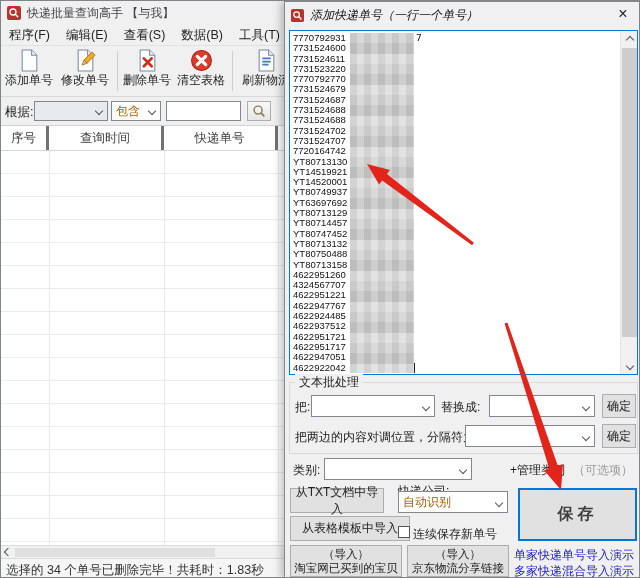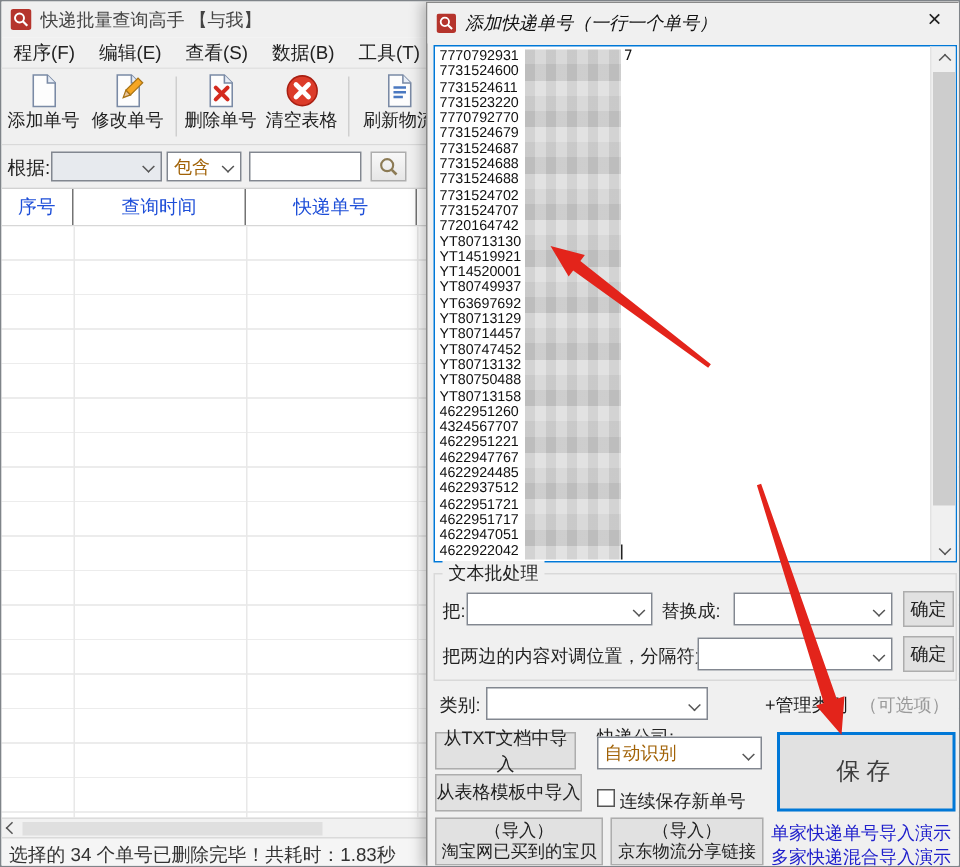--- a/index.html
+++ b/index.html
@@ -17,21 +17,21 @@
   .tlabel{font-size:12px;color:#222;display:block;margin-top:0px;white-space:nowrap;}
   .tsep{position:absolute;top:5px;width:1px;height:40px;background:#cfcfcf;}
   .filterbar{position:absolute;left:0;top:96px;width:100%;height:28px;background:#f0f0f0;}
   .flabel{position:absolute;left:4px;top:7px;font-size:12.5px;color:#222;}
   .combo{position:absolute;height:20px;background:#fff;border:1px solid #828790;font-size:12px;color:#a16207;line-height:18px;padding-left:4px;cursor:default;}
   .combo.disabled{background:#e7eaee;}
   .chev{position:absolute;right:5px;top:6px;width:6px;height:6px;border-left:1px solid #555;border-bottom:1px solid #555;transform:rotate(-45deg);}
   .txt{position:absolute;height:20px;border:1px solid #828790;background:#fff;font-size:12px;padding:0 3px;}
   .sbtn{position:absolute;top:4px;width:24px;height:20px;background:linear-gradient(#f8f8f8,#e6e6e6);border:1px solid #aeaeae;display:flex;align-items:center;justify-content:center;cursor:default;}
   .thead{position:absolute;left:0;top:124px;width:100%;height:26px;background:#fff;border-top:1px solid #d2d2d2;border-bottom:1px solid #d7d7d7;display:flex;}
-  .th{font-size:12.5px;color:#1d4ed8;text-align:center;line-height:25px;border-right:1px solid #737373;}
+  .th{font-size:12.5px;color:#404040;text-align:center;line-height:25px;border-right:3px solid #737373;}
   .tbody{position:absolute;left:0;top:150px;width:100%;height:394px;background:
      repeating-linear-gradient(180deg,#ffffff 0 22px,#ececec 22px 23px);}
   .vline{position:absolute;top:0;bottom:0;width:1px;background:#e8e8e8;}
   .hscroll{position:absolute;left:0;top:544px;width:100%;height:13px;background:#f1f1f1;border-top:1px solid #dcdcdc;}
   .hthumb{position:absolute;left:14px;top:2px;width:200px;height:9px;background:#dfdfdf;}
   .chev-left{position:absolute;left:4px;top:3px;width:6px;height:6px;border-left:1px solid #555;border-bottom:1px solid #555;transform:rotate(45deg);}
   .statusbar{position:absolute;left:0;top:557px;width:100%;height:21px;background:#f5f5f5;border-top:1px solid #dadada;}
   .status{position:absolute;left:5px;top:3px;font-size:12.5px;color:#333;white-space:nowrap;}
   
   .dlg{position:absolute;left:283px;top:0;width:357px;height:578px;background:#f0f0f0;border:1px solid #898989;box-shadow:-3px 0 8px rgba(0,0,0,0.25);z-index:2;}
@@ -48,21 +48,21 @@
   .suffix7{position:absolute;left:126px;top:2px;font-family:"DejaVu Sans Mono",monospace;font-size:9.5px;line-height:10.3px;color:#111;}
   .caret{position:absolute;left:124px;top:332px;width:1px;height:10px;background:#222;}
   .vscroll{position:absolute;right:0;top:0;bottom:0;width:17px;background:#f0f0f0;border-left:1px solid #e3e3e3;}
   .varrow{position:absolute;left:0;width:17px;height:17px;display:flex;align-items:center;justify-content:center;}
   .vthumb{position:absolute;left:1px;top:17px;width:15px;height:289px;background:#cdcdcd;}
   .vchev{width:6px;height:6px;border-left:1px solid #555;border-bottom:1px solid #555;display:inline-block;}
   .groupbox{position:absolute;left:4px;top:380px;width:349px;height:72px;border:1px solid #d9d9d9;}
   .legend{position:absolute;left:10px;top:372px;background:#f0f0f0;padding:0 4px;font-size:12px;color:#222;z-index:1;}
   .dlabel{position:absolute;font-size:12px;color:#222;white-space:nowrap;}
   .btn{position:absolute;background:#e1e1e1;border:1px solid #adadad;font-size:12px;color:#222;display:flex;align-items:center;justify-content:center;cursor:default;text-align:center;}
-  .save{border:2px solid #0078d7;font-size:16px;color:#3c3c3c;letter-spacing:4px;}
+  .save{border:2px solid #0078d7;font-size:16px;color:#3c3c3c;letter-spacing:4px;font-weight:bold;}
   .btn2{flex-direction:column;line-height:14px;font-size:11.5px;}
   .cbox{position:absolute;width:12px;height:12px;background:#fff;border:1px solid #555;}
   .dlink{position:absolute;font-size:12px;color:#2020cc;white-space:nowrap;cursor:default;}
   .gray{color:#9a9a9a;}
   .arrows{position:absolute;left:0;top:0;z-index:3;pointer-events:none;}
 </style>
 </head>
 <body>
 
 <div class="screen">
@@ -248,21 +248,21 @@
         <span class="chev" style="top:8px"></span>
       </div>
     <div class="btn" style="left:317px;top:422px;width:34px;height:24px">确定</div>
 
     <span class="dlabel" style="left:8px;top:460px">类别:</span>
     <div class="combo" style="left:39px;top:456px;width:148px;height:22px;line-height:20px"><span></span><span class="chev" style="top:8px"></span></div>
     <span class="dlabel" style="left:225px;top:460px;color:#1a1a1a">+管理类别</span>
     <span class="dlabel gray" style="left:288px;top:460px">（可选项）</span>
 
     <div class="btn" style="left:5px;top:486px;width:94px;height:25px">从TXT文档中导入</div>
-    <div class="btn" style="left:5px;top:514px;width:98px;height:25px">从表格模板中导入</div>
+    <div class="btn" style="left:5px;top:514px;width:120px;height:25px">从表格模板中导入</div>
 
     <span class="dlabel" style="left:113px;top:481px">快递公司:</span>
     <div class="combo" style="left:113px;top:489px;width:110px;height:22px;line-height:20px"><span>自动识别</span><span class="chev" style="top:8px"></span></div>
     <span class="cbox" style="left:113px;top:524px"></span>
     <span class="dlabel" style="left:128px;top:524px">连续保存新单号</span>
 
     <div class="btn save" style="left:233px;top:486px;width:119px;height:53px">保存</div>
 
     <div class="btn btn2" style="left:5px;top:543px;width:112px;height:32px">
       <span>（导入）</span>

